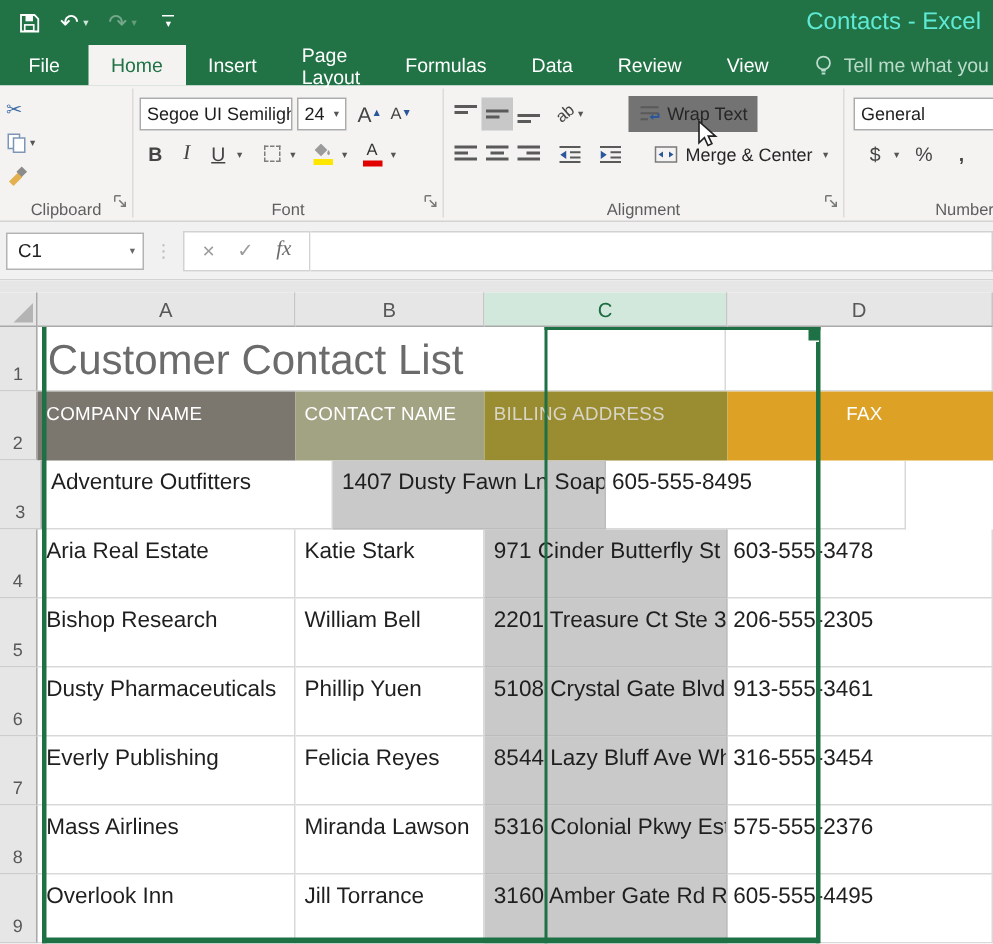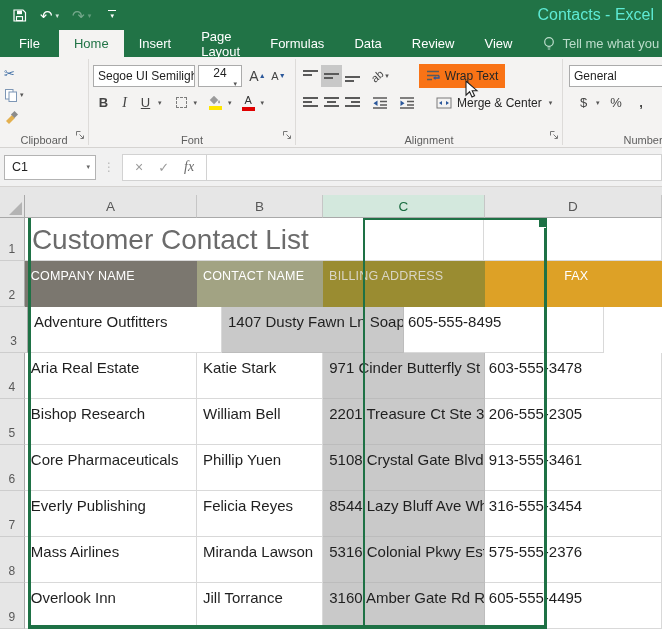--- a/index.html
+++ b/index.html
@@ -60,21 +60,21 @@
   .color-btn .bar { width:13px; height:4px; margin-top:1px; }
   .borders-sq { width:11px; height:11px; border:1px dashed #7d7d7d; }
 
   
   .g-align { width:266px; }
   .al { width:15px; height:12px; display:flex; flex-direction:column; gap:2px; }
   .al b { display:block; height:2px; background:#5a5a5a; }
   .al .s { width:9px; }
   .al.left b { align-self:flex-start; } .al.center b { align-self:center; } .al.right b { align-self:flex-end; }
   .wrap-btn { display:flex; align-items:center; gap:5px; height:24px; padding:0 7px;
-              background:#f97316; font-size:12px; color:#262626; margin-left:30px; }
+              background:#737373; font-size:12px; color:#262626; margin-left:30px; }
   .merge-btn { display:flex; align-items:center; gap:5px; height:24px; padding:0 4px;
                font-size:12px; color:#262626; margin-left:15px; }
   .orient { display:flex; align-items:center; margin-left:8px; }
   .orient .ab { display:inline-block; transform:rotate(-40deg); font-size:11px; color:#444; }
   .indent { display:flex; align-items:center; gap:1px; margin-left:6px; }
 
   
   .g-num { width:160px; }
 
   
@@ -210,21 +210,21 @@
     </div>
 
     <div class="gsep"></div>
 
     <div class="group g-font">
       <div class="rrow">
         <div class="combo" style="width:102px;">
           <span>Segoe UI Semiligh</span>
 
         </div>
-        <div class="combo" style="width:44px;margin-left:3px;flex-direction:column;">
+        <div class="combo" style="width:33px;margin-left:3px;">
           <span>24</span>
           <span class="ccaret">▾</span>
         </div>
         <span class="ibtn" style="margin-left:5px;font-size:14px;">A<span style="font-size:7px;color:#2b579a;vertical-align:top;">▲</span></span>
         <span class="ibtn" style="font-size:11px;">A<span style="font-size:7px;color:#2b579a;vertical-align:top;">▼</span></span>
       </div>
       <div class="rrow">
         <span class="ibtn bold-b">B</span>
         <span class="ibtn ital-i">I</span>
         <span class="ibtn und-u">U</span>
@@ -419,21 +419,21 @@
     </div>
     <div class="row rN">
       <div class="rhdr">5</div>
       <div class="cell wA rN">Bishop Research</div>
       <div class="cell wB rN">William Bell</div>
       <div class="cell wC rN csel">2201 Treasure Ct Ste 301</div>
       <div class="cell wD rN dcell">206-555-2305</div>
     </div>
     <div class="row rN">
       <div class="rhdr">6</div>
-      <div class="cell wA rN">Core Pharmaceuticals</div>
+      <div class="cell wA rN">Dusty Pharmaceuticals</div>
       <div class="cell wB rN">Phillip Yuen</div>
       <div class="cell wC rN csel">5108 Crystal Gate Blvd Tv</div>
       <div class="cell wD rN dcell">913-555-3461</div>
     </div>
     <div class="row rN">
       <div class="rhdr">7</div>
       <div class="cell wA rN">Everly Publishing</div>
       <div class="cell wB rN">Felicia Reyes</div>
       <div class="cell wC rN csel">8544 Lazy Bluff Ave Whis</div>
       <div class="cell wD rN dcell">316-555-3454</div>

